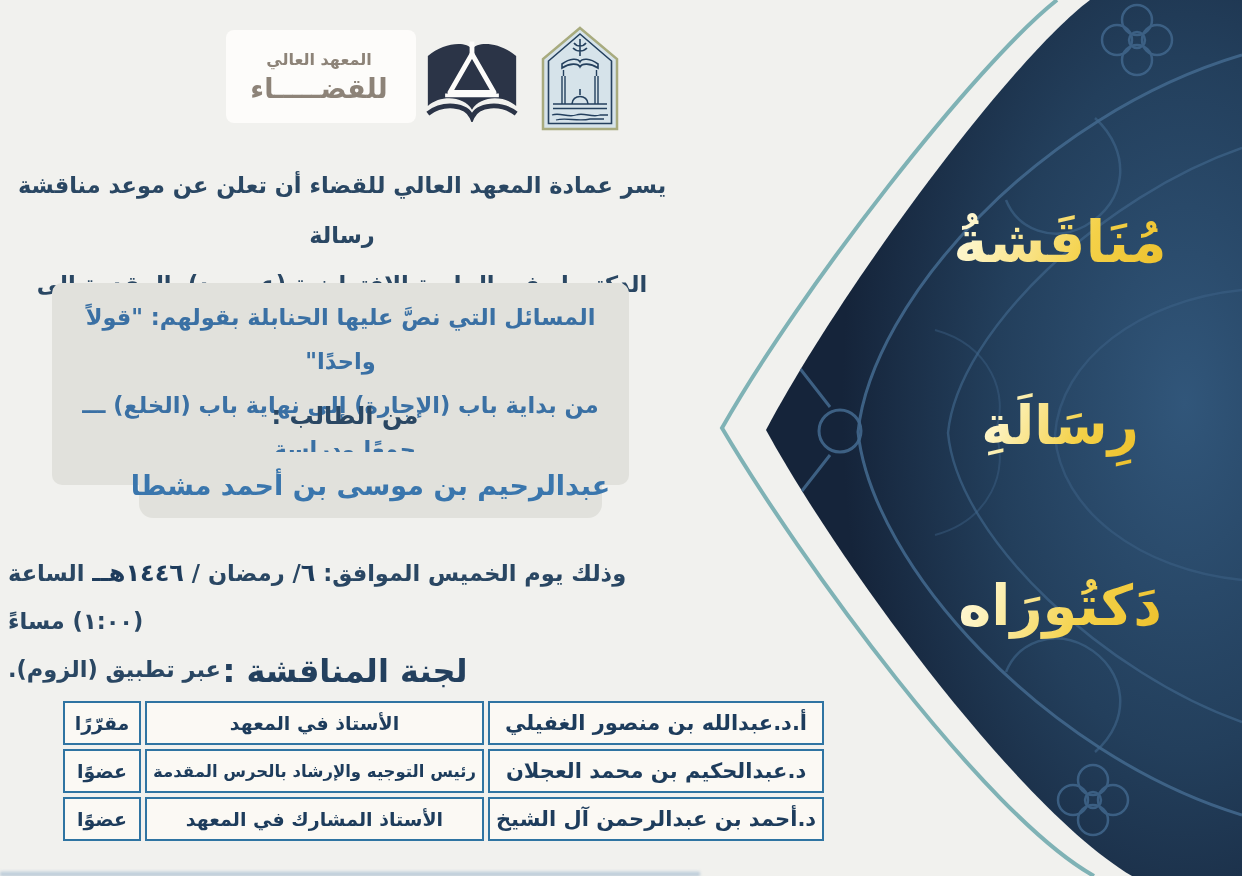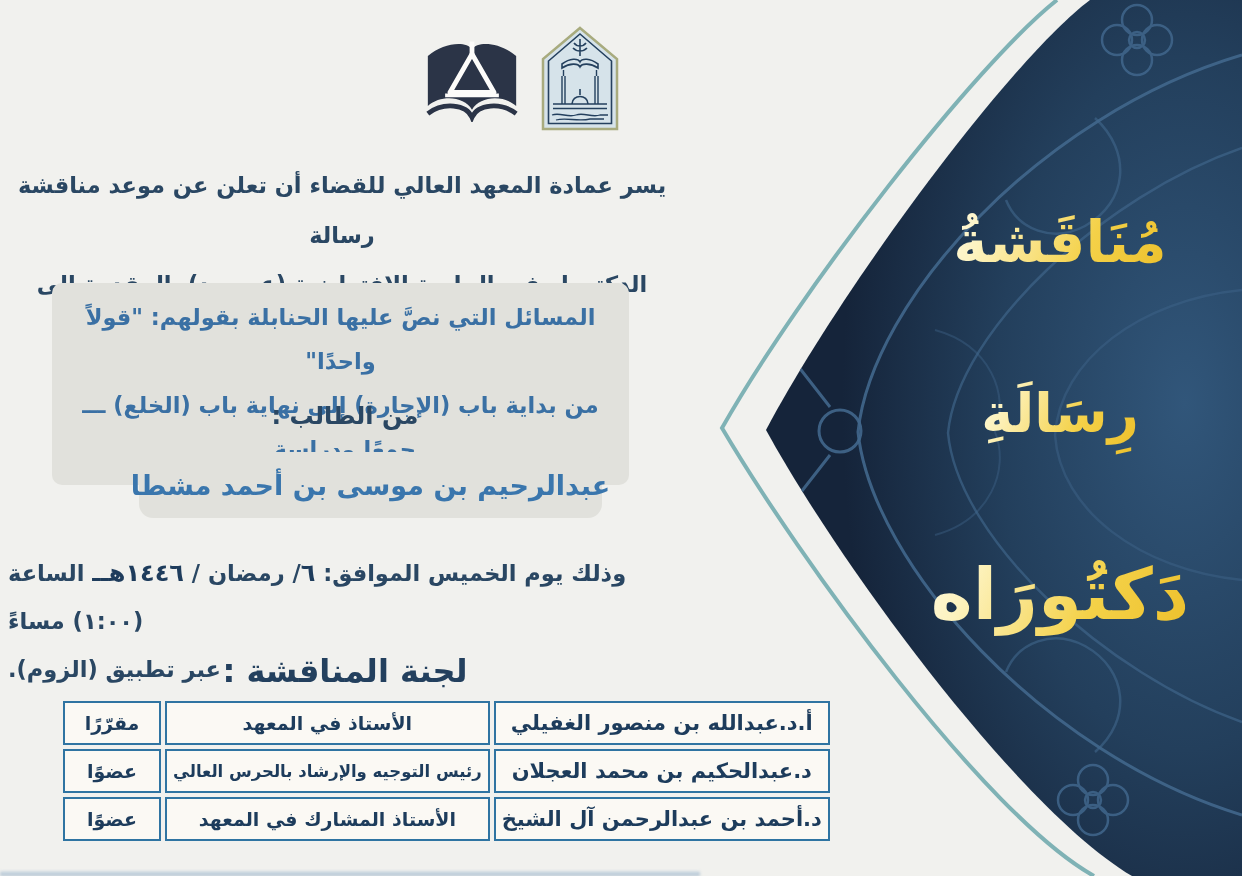--- a/index.html
+++ b/index.html
@@ -68,37 +68,37 @@
     direction:rtl;
   }
   table.committee td {
     border:2.5px solid #2f74a2; background:#fbf9f4;
     height:44px; vertical-align:middle; text-align:center;
     color:#1d3c5c; font-weight:700; padding:2px 6px; white-space:nowrap;
   }
   td.c-name  { width:300px; font-size:21px; }
   td.c-title { width:298px; font-size:19px; }
   td.c-title.fit { font-size:16.5px; }
-  td.c-role  { width:98px;  font-size:19px; }
+  td.c-role  { width:78px;  font-size:19px; }
 
   
   .panel-title {
     position:absolute; left:893px; top:198px; width:334px; height:452px;
     z-index:2; display:flex; flex-direction:column;
     justify-content:space-between; align-items:center; text-align:center;gap:42px;
   }
   .gold {
     font-weight:700; line-height:1.55;
     background:linear-gradient(115deg,#ffffff -15%,#fdf3c0 18%,#f4d148 62%,#ecbf2a 100%);
     -webkit-background-clip:text; background-clip:text;
     color:transparent;
   }
   .gw1 { font-size:58px; }
   .gw2 { font-size:54px; }
-  .gw3 { font-size:71px; }
+  .gw3 { font-size:56px; }
 
   .bottom-sliver {
     position:absolute; left:0; bottom:0; width:700px; height:5px;
     background:linear-gradient(to top,#6f94b6,#c3d3e1);
     opacity:.55; filter:blur(1.5px); z-index:1;
   }
 </style>
 </head>
 <body>
 
@@ -143,20 +143,24 @@
         <circle cx="-20" cy="0" r="15"></circle>
       <circle cx="0" cy="0" r="8"></circle>
     </g>
   </g>
 </svg>
 
 <div class="bottom-sliver"></div>
 
 <div class="layer content">
 
+  <div class="logo-box">
+    <div class="inst-line1">المعهد العالي</div>
+    <div class="inst-line2">للقضـــــاء</div>
+  </div>
 
   <svg class="book-logo" viewBox="0 0 100 88">
     <path d="M4,20 C20,6 44,4 50,13 C56,4 80,6 96,20 L96,72 C82,60 58,62 50,76 C42,62 18,60 4,72 Z" fill="#2b3447"></path>
     <path d="M50,5 L50,20" stroke="#fdfcfa" stroke-width="5"></path>
     <path d="M50,18 L73,58 L27,58 Z" fill="none" stroke="#fdfcfa" stroke-width="5" stroke-linejoin="round"></path>
     <path d="M22,61 L78,61" stroke="#fdfcfa" stroke-width="4"></path>
     <path d="M4,80 C20,68 44,70 50,84 C56,70 80,68 96,80" fill="none" stroke="#2b3447" stroke-width="5"></path>
   </svg>
 
   <svg class="emblem" viewBox="0 0 80 106">
@@ -194,21 +198,21 @@
 
   <table class="committee">
     <tbody>
       <tr>
         <td class="c-name">أ.د.عبدالله بن منصور الغفيلي</td>
         <td class="c-title">الأستاذ في المعهد</td>
         <td class="c-role">مقرّرًا</td>
       </tr>
       <tr>
         <td class="c-name">د.عبدالحكيم بن محمد العجلان</td>
-        <td class="c-title fit">رئيس التوجيه والإرشاد بالحرس العالي</td>
+        <td class="c-title fit">رئيس التوجيه والإرشاد بالحرس المقدمة</td>
         <td class="c-role">عضوًا</td>
       </tr>
       <tr>
         <td class="c-name">د.أحمد بن عبدالرحمن آل الشيخ</td>
         <td class="c-title">الأستاذ المشارك في المعهد</td>
         <td class="c-role">عضوًا</td>
       </tr>
     </tbody>
   </table>
 </div>

